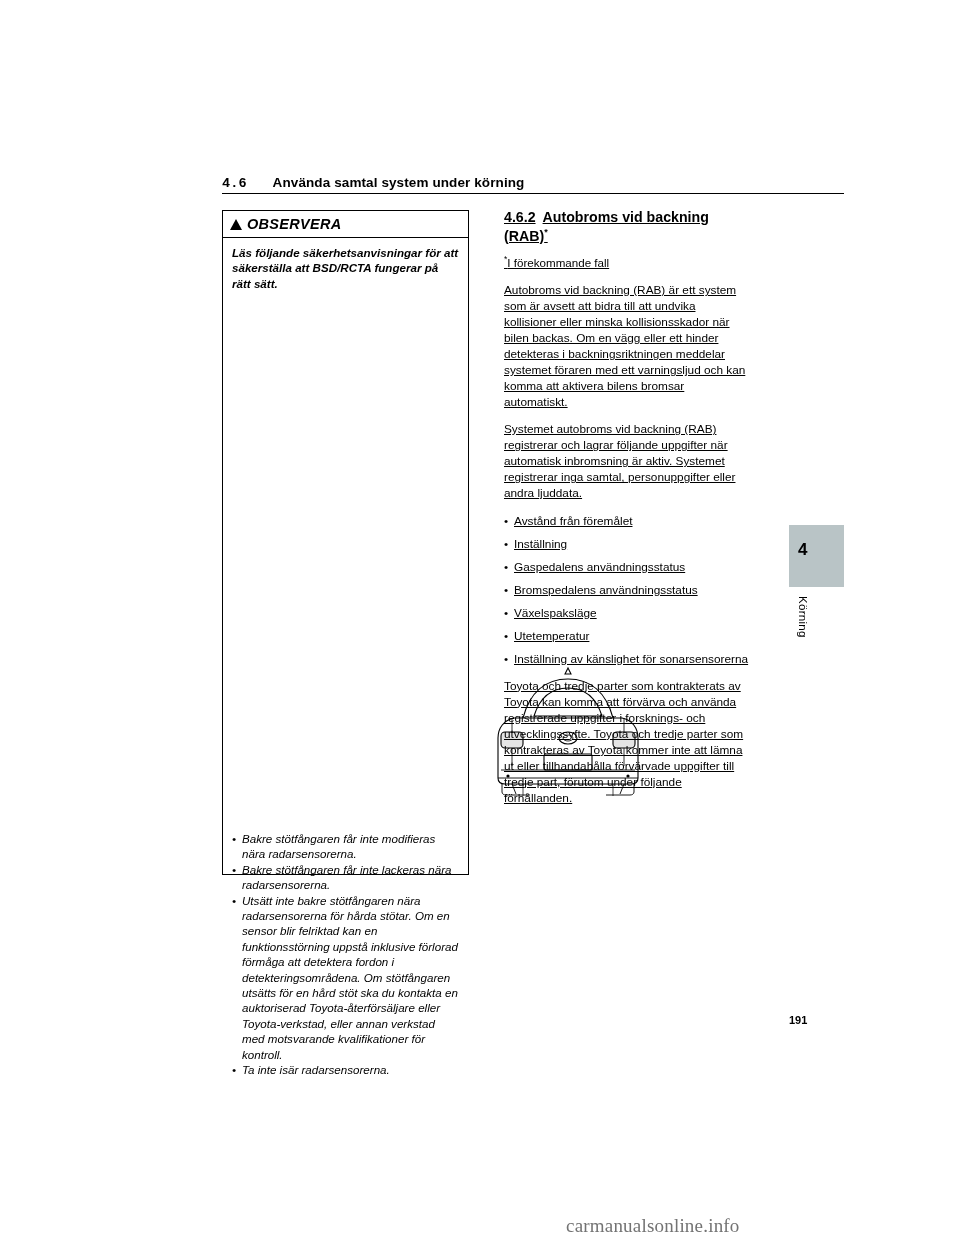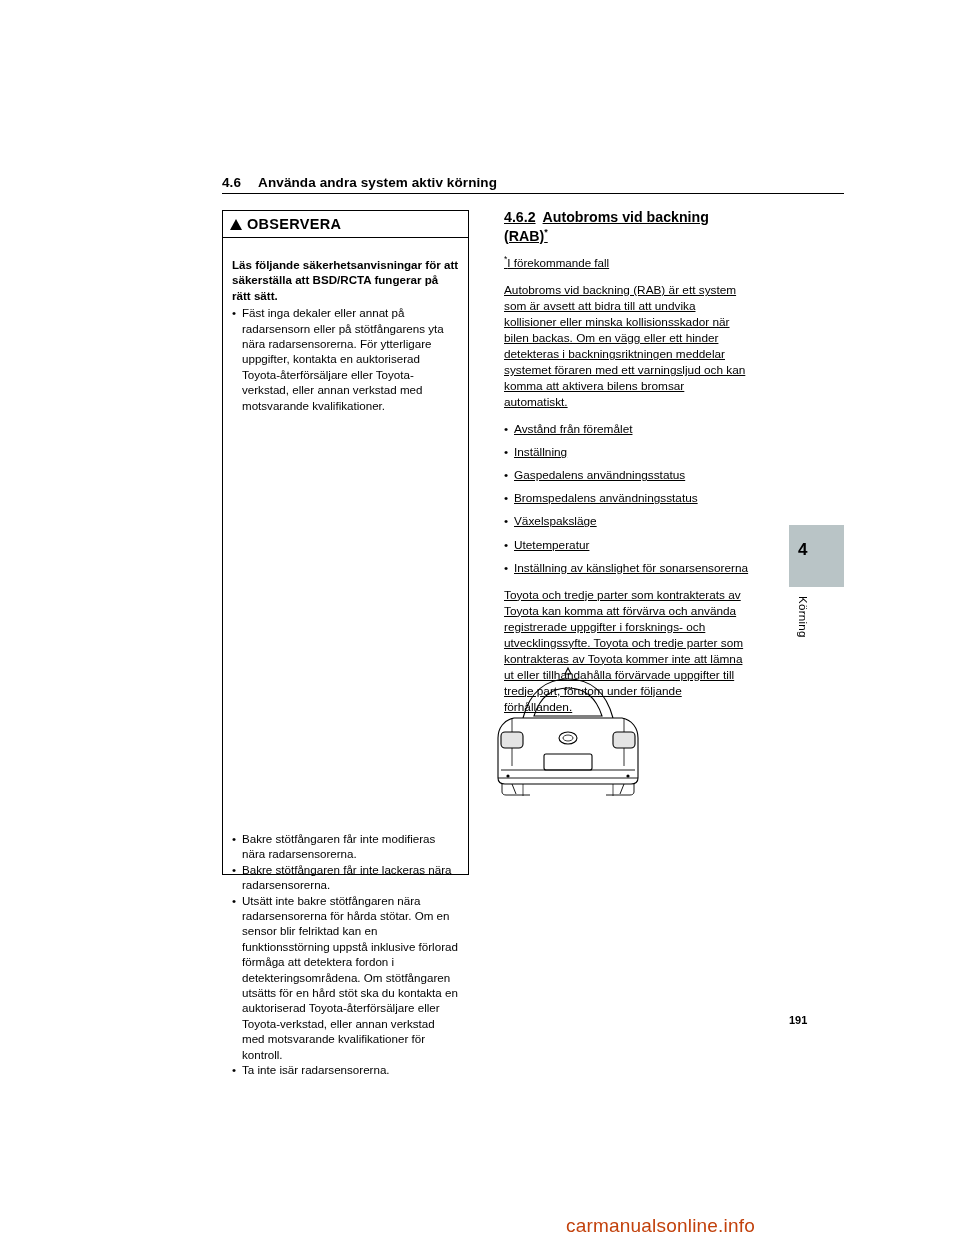--- a/index.html
+++ b/index.html
@@ -26,21 +26,21 @@
   .header {
     position: absolute;
     left: 222px;
     top: 175px;
     width: 610px;
     font-size: 13.5px;
     font-weight: bold;
     letter-spacing: 0.1px;
     white-space: nowrap;
   }
-  .header .sec-num { margin-right: 17px; }
+  .header .sec-num { margin-right: 26px; font-family: Liberation Mono, monospace; }
   .header-rule {
     position: absolute;
     left: 222px;
     top: 193px;
     width: 622px;
     height: 1px;
     background: #000;
   }
 
   
@@ -73,20 +73,21 @@
   
   .warn-box {
     position: absolute;
     left: 222px;
     top: 210px;
     width: 247px;
     height: 665px;
     border: 1.5px solid #000;
     box-sizing: border-box;
     background: #fff;
+    font-style: italic;
   }
   .warn-title-bar {
     position: absolute;
     left: 0; top: 0;
     width: 100%;
     height: 27px;
     border-bottom: 1.5px solid #000;
     box-sizing: border-box;
     display: flex;
     align-items: center;
@@ -112,21 +113,21 @@
     top: 28px;
     left: 0;
     width: 100%;
     padding: 6px 8px 0 9px;
     box-sizing: border-box;
     font-size: 11.6px;
     line-height: 1.33;
   }
   .warn-lead {
     font-weight: bold;
-    margin: 12px 0 2px 0;
+    margin: 0 0 2px 0;
   }
   ul.bullets {
     list-style: none;
     margin: 0;
     padding: 0;
   }
   ul.bullets > li {
     position: relative;
     padding-left: 10px;
     margin-bottom: 0px;
@@ -202,49 +203,48 @@
     font-size: 11px;
     font-weight: bold;
   }
 
   
   .watermark {
     position: absolute;
     left: 566px;
     top: 1215px;
     font-size: 19px;
-    color: #c2410c;
+    color: #737373;
     letter-spacing: 0.2px;
-    font-family: Liberation Sans, sans-serif;
+    font-family: Liberation Serif, serif;
   }
 </style>
 </head>
 <body>
 
 <div class="page">
 
   <div class="header">
-    <span class="sec-num">4.6</span><span>Använda andra system aktiv körning</span>
+    <span class="sec-num">4.6</span><span>Använda samtal system under körning</span>
   </div>
   <div class="header-rule"></div>
 
   <div class="side-tab"></div>
   <div class="side-tab-num">4</div>
   <div class="side-tab-label">Körning</div>
 
   <div class="warn-box">
     <div class="warn-title-bar">
       <span class="warn-tri"></span>
       <span class="warn-title-text">OBSERVERA</span>
     </div>
 
     <div class="warn-body">
       <p class="warn-lead">Läs följande säkerhetsanvisningar för att säkerställa att BSD/RCTA fungerar på rätt sätt.</p>
       <ul class="bullets">
-        <li>Fäst inga dekaler eller annat på radarsensorn eller på stötfångarens yta nära radarsensorerna. För ytterligare uppgifter, kontakta en auktoriserad Toyota-återförsäljare eller Toyota-verkstad, eller annan verkstad med motsvarande kvalifikationer.</li>
       </ul>
     </div>
 
     <div class="car-wrap">
       <svg width="200" height="140" viewBox="0 0 200 140" fill="none" stroke="#000" stroke-width="1.1">
 
         <path d="M97 8 L100 2 L103 8 Z" fill="#fff"></path>
 
         <path d="M55 52 C62 26, 78 13, 100 13 C122 13, 138 26, 145 52" fill="#fff"></path>
 
@@ -290,20 +290,21 @@
   <div class="rcol">
     <h2>
       <span class="num">4.6.2</span><span>Autobroms vid backning (RAB)</span><span class="footnote-star">*</span>
     </h2>
 
     <div class="fn-line">
       <sup>*</sup><span>I förekommande fall</span>
     </div>
 
     <p>Autobroms vid backning (RAB) är ett system som är avsett att bidra till att undvika kollisioner eller minska kollisionsskador när bilen backas. Om en vägg eller ett hinder detekteras i backningsriktningen meddelar systemet föraren med ett varningsljud och kan komma att aktivera bilens bromsar automatiskt.</p>
+    <p>Systemet autobroms vid backning (RAB) registrerar och lagrar följande uppgifter när automatisk inbromsning är aktiv. Systemet registrerar inga samtal, personuppgifter eller andra ljuddata.</p>
 
     <ul class="bullets">
       <li>Avstånd från föremålet</li>
       <li>Inställning</li>
       <li>Gaspedalens användningsstatus</li>
       <li>Bromspedalens användningsstatus</li>
       <li>Växelspaksläge</li>
       <li>Utetemperatur</li>
       <li>Inställning av känslighet för sonarsensorerna</li>
     </ul>

